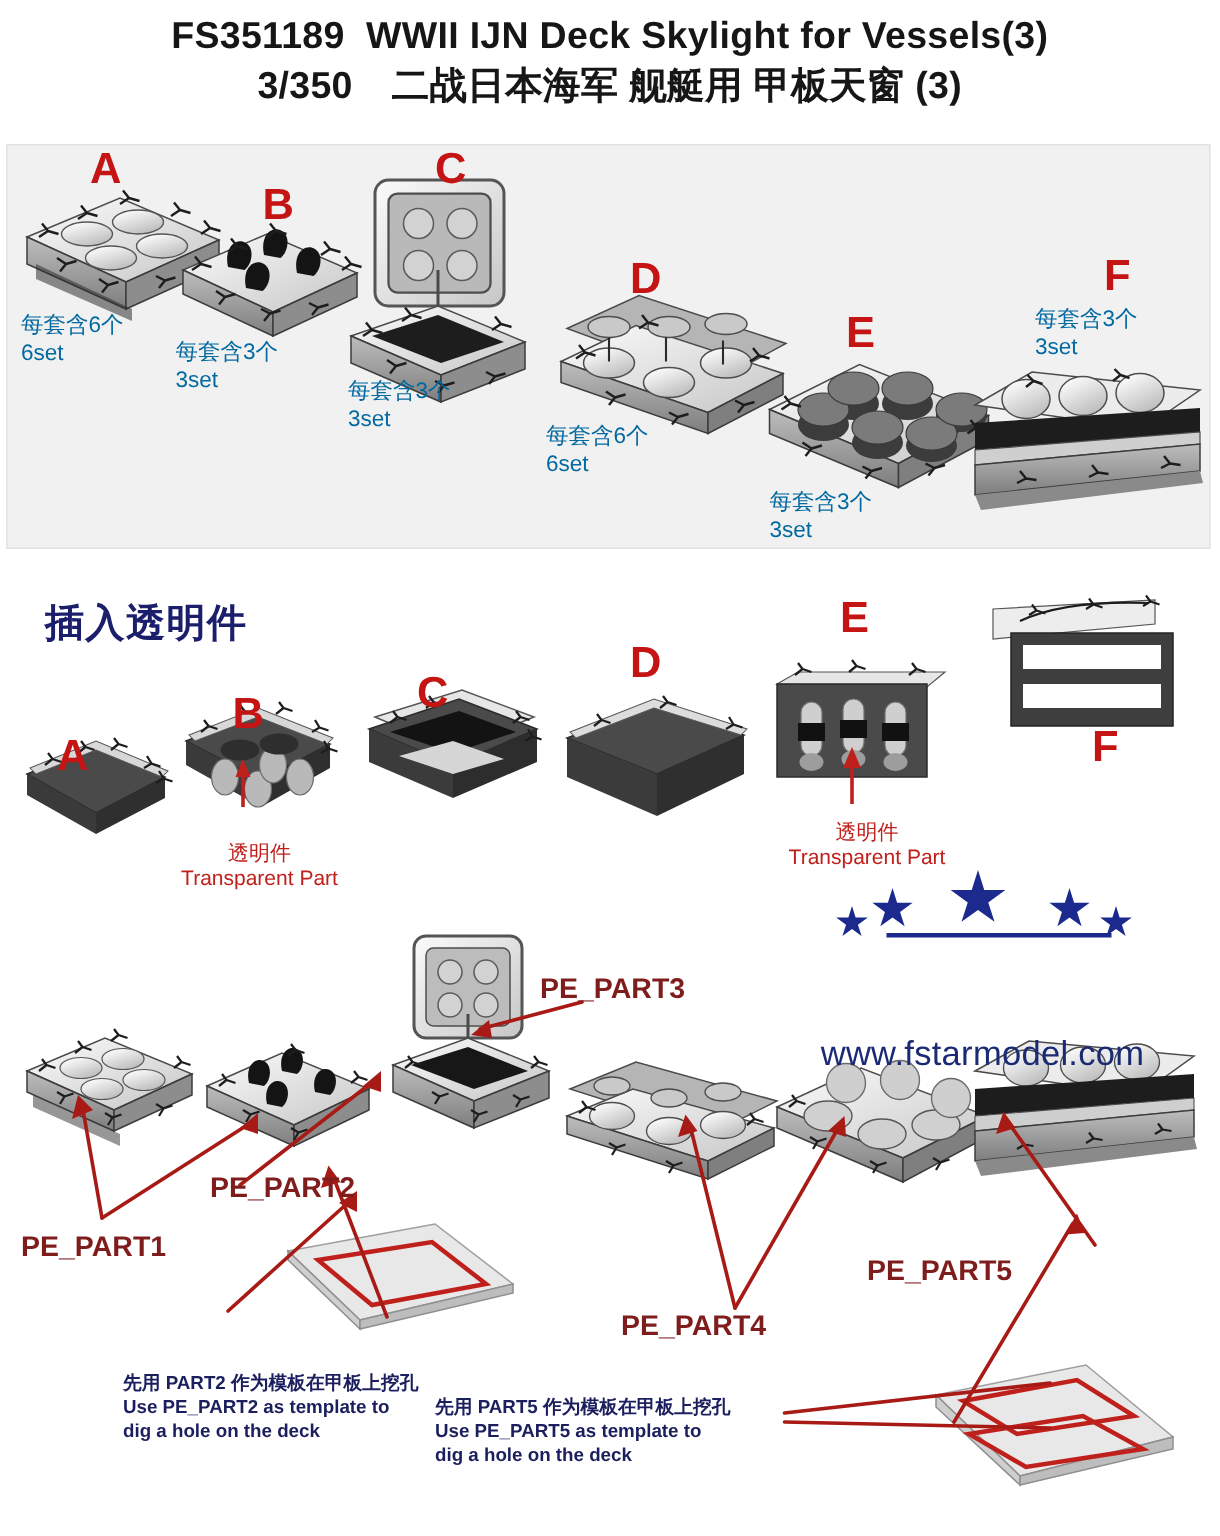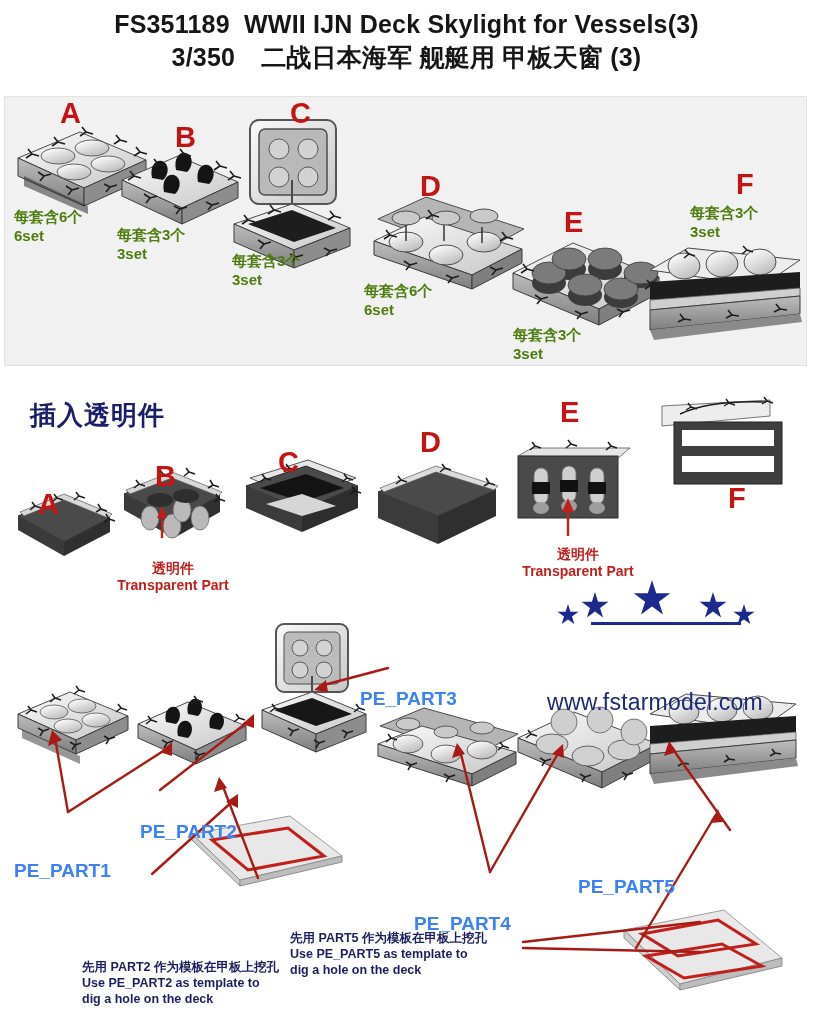--- a/index.html
+++ b/index.html
@@ -23,34 +23,34 @@
   .panel{
     background:#f1f1f1;border:1px solid #e2e2e2;
   }
   #panel-parts{left:4px;top:96px;width:801px;height:268px;}
 
   
   .lbl-letter{
     color:#c51414;font-weight:bold;font-size:29px;line-height:29px;
   }
   .qty{
-    font-size:15px;line-height:19px;font-weight:bold;color:#4d7c0f;
+    font-size:15px;line-height:19px;font-weight:normal;color:#0369a1;
     white-space:nowrap;text-align:left;
   }
   .qty .en{font-size:15px;}
 
   
   #insert-heading{left:30px;top:399px;width:520px;}
   #insert-cn{font-size:26px;font-weight:bold;color:#1b1f6b;line-height:32px;letter-spacing:1px;}
   #insert-en{font-size:26px;font-weight:bold;color:#1b1f6b;line-height:32px;letter-spacing:-.2px;}
 
-  .tp-note{color:#c0201b;font-weight:bold;font-size:14px;line-height:17px;text-align:center;white-space:nowrap;}
-
-  
-  .pe-lbl{color:#3b82f6;font-weight:bold;font-size:19px;line-height:20px;white-space:nowrap;margin-top:39px;}
+  .tp-note{color:#c0201b;font-weight:normal;font-size:14px;line-height:17px;text-align:center;white-space:nowrap;}
+
+  
+  .pe-lbl{color:#7f1d1d;font-weight:bold;font-size:19px;line-height:20px;white-space:nowrap;}
 
   
   .deck-note{color:#1b1f5e;font-weight:bold;font-size:12.5px;line-height:16px;white-space:nowrap;}
 
   
   #website{left:505px;top:665px;width:300px;text-align:center;
     font-size:23px;color:#1b2a74;letter-spacing:.2px;white-space:nowrap;margin-top:24px;}
 
   
   #fstar-logo{left:555px;top:586px;width:220px;height:72px;}
@@ -589,21 +589,21 @@
   <div id="fstar-bar"></div>
 </div>
 <div class="abs" id="website">www.fstarmodel.com</div>
 
 <div class="abs pe-lbl" style="left:14px;top:822px;">PE_PART1</div>
 <div class="abs pe-lbl" style="left:140px;top:783px;">PE_PART2</div>
 <div class="abs pe-lbl" style="left:360px;top:650px;">PE_PART3</div>
 <div class="abs pe-lbl" style="left:414px;top:875px;">PE_PART4</div>
 <div class="abs pe-lbl" style="left:578px;top:838px;">PE_PART5</div>
 
-<div class="abs deck-note" style="left:82px;top:914px;margin-top:45px;">
+<div class="abs deck-note" style="left:82px;top:914px;">
   <div>先用 PART2 作为模板在甲板上挖孔</div>
   <div>Use PE_PART2 as template to</div>
   <div>dig a hole on the deck</div>
 </div>
 
 <div class="abs deck-note" style="left:290px;top:930px;">
   <div>先用 PART5 作为模板在甲板上挖孔</div>
   <div>Use PE_PART5 as template to</div>
   <div>dig a hole on the deck</div>
 </div>

